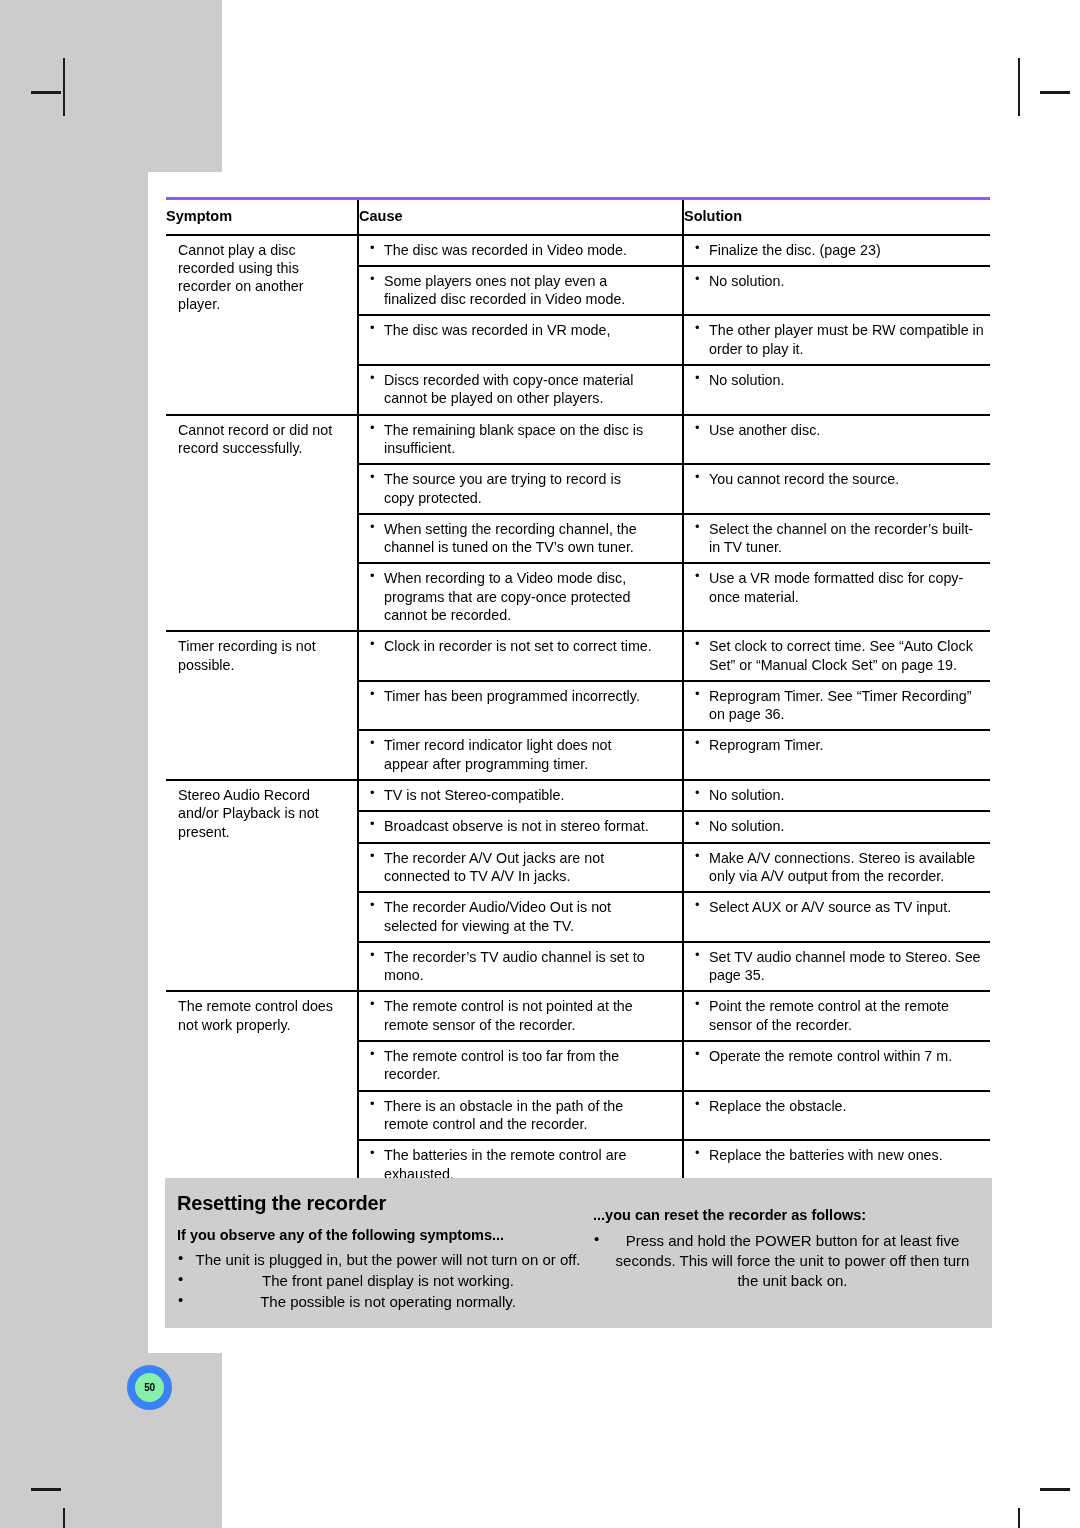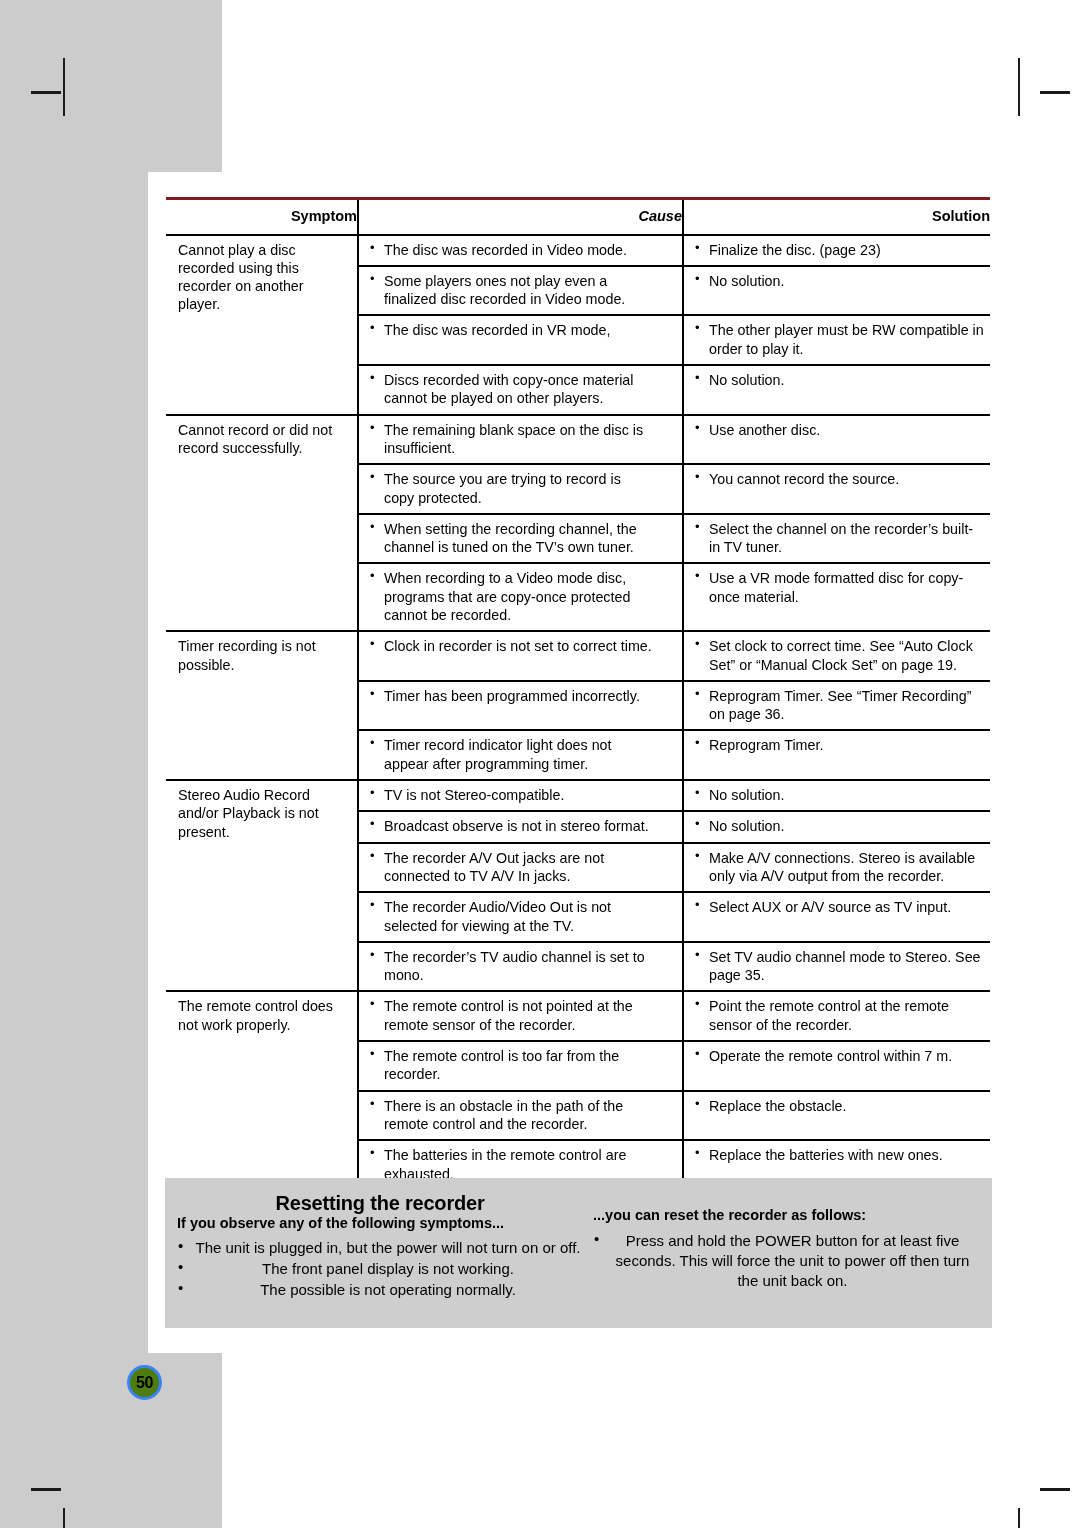--- a/index.html
+++ b/index.html
@@ -41,55 +41,55 @@
     background: #1a1a1a;
   }
   .crop-v { width: 2px; height: 58px; }
   .crop-h { width: 30px; height: 3px; }
 
   
   .page-badge {
     position: absolute;
     left: 127px; top: 1365px;
     width: 29px; height: 29px;
-    border: 3px solid #3b82f6;
+    border: 8px solid #3b82f6;
     border-radius: 50%;
     display: flex;
     align-items: center;
     justify-content: center;
-    font-size: 16px;
+    font-size: 10px;
     font-weight: bold;
-    background: #4d7c0f;
+    background: #86efac;
     letter-spacing: -0.3px;
   }
 
   
   .ts-table {
     position: absolute;
     left: 166px; top: 197px;
     width: 824px;
     border-collapse: collapse;
     font-size: 14.3px;
     line-height: 1.28;
   }
   .ts-table td, .ts-table th {
     vertical-align: top;
     padding: 0;
     border: 0;
   }
   .ts-table thead th {
-    text-align: right;
+    text-align: left;
     font-weight: bold;
     font-size: 14.5px;
     padding: 7px 0 8px 0;
-    border-top: 3px solid #7f1d1d;
+    border-top: 3px solid #8b5cf6;
     border-bottom: 2px solid #000;
   }
   .ts-table thead th.c-sym { border-right: 2px solid #000; }
-  .ts-table thead th.c-cause { border-right: 2px solid #000; font-style: italic; }
+  .ts-table thead th.c-cause { border-right: 2px solid #000; }
 
   .col-sym  { width: 192px; }
   .col-cause{ width: 325px; }
   .col-sol  { width: 307px; }
 
   td.sym-cell {
     border-right: 2px solid #000;
     padding: 5px 9px 6px 12px;
   }
   td.sym-cell.newgroup { border-top: 2px solid #000; }
@@ -133,23 +133,22 @@
     box-sizing: border-box;
   }
   .reset-right {
     flex: 1;
     padding: 13px 16px 0 0px;
     box-sizing: border-box;
   }
   .reset-title {
     font-size: 20px;
     font-weight: bold;
-    margin: 0 0 0 0;
+    margin: 0 0 12px 0;
     letter-spacing: -0.2px;
-    text-align: center;
   }
   .reset-sub {
     font-size: 14.5px;
     font-weight: bold;
     margin: 0 0 7px 0;
   }
   .reset-sub.right-sub {
     margin-top: 16px;
     margin-bottom: 8px;
   }

